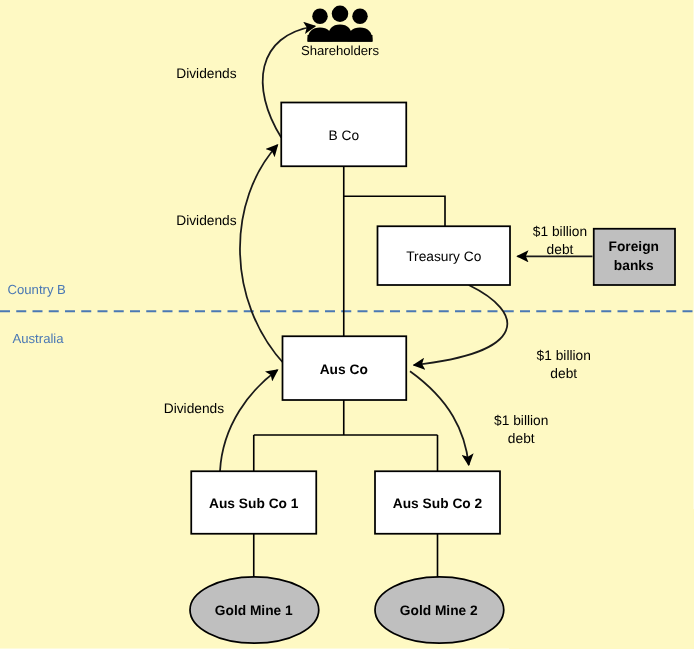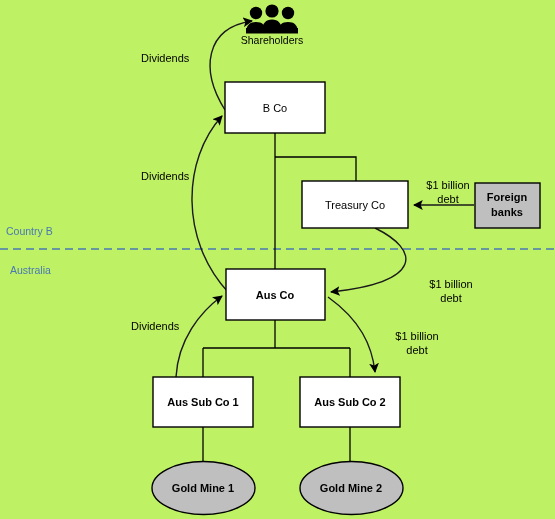--- a/index.html
+++ b/index.html
@@ -7,21 +7,21 @@
     padding: 0;
     background: #ffffff;
   }
   body {
     font-family: "Liberation Sans", sans-serif;
   }
   #diagram-root {
     position: relative;
     width: 555px;
     height: 519px;
-    background: #bef264;
+    background: #fef9c3;
     overflow: hidden;
   }
   svg#diagram-svg {
     position: absolute;
     left: 0;
     top: 0;
     width: 555px;
     height: 519px;
   }
   .node-label {

